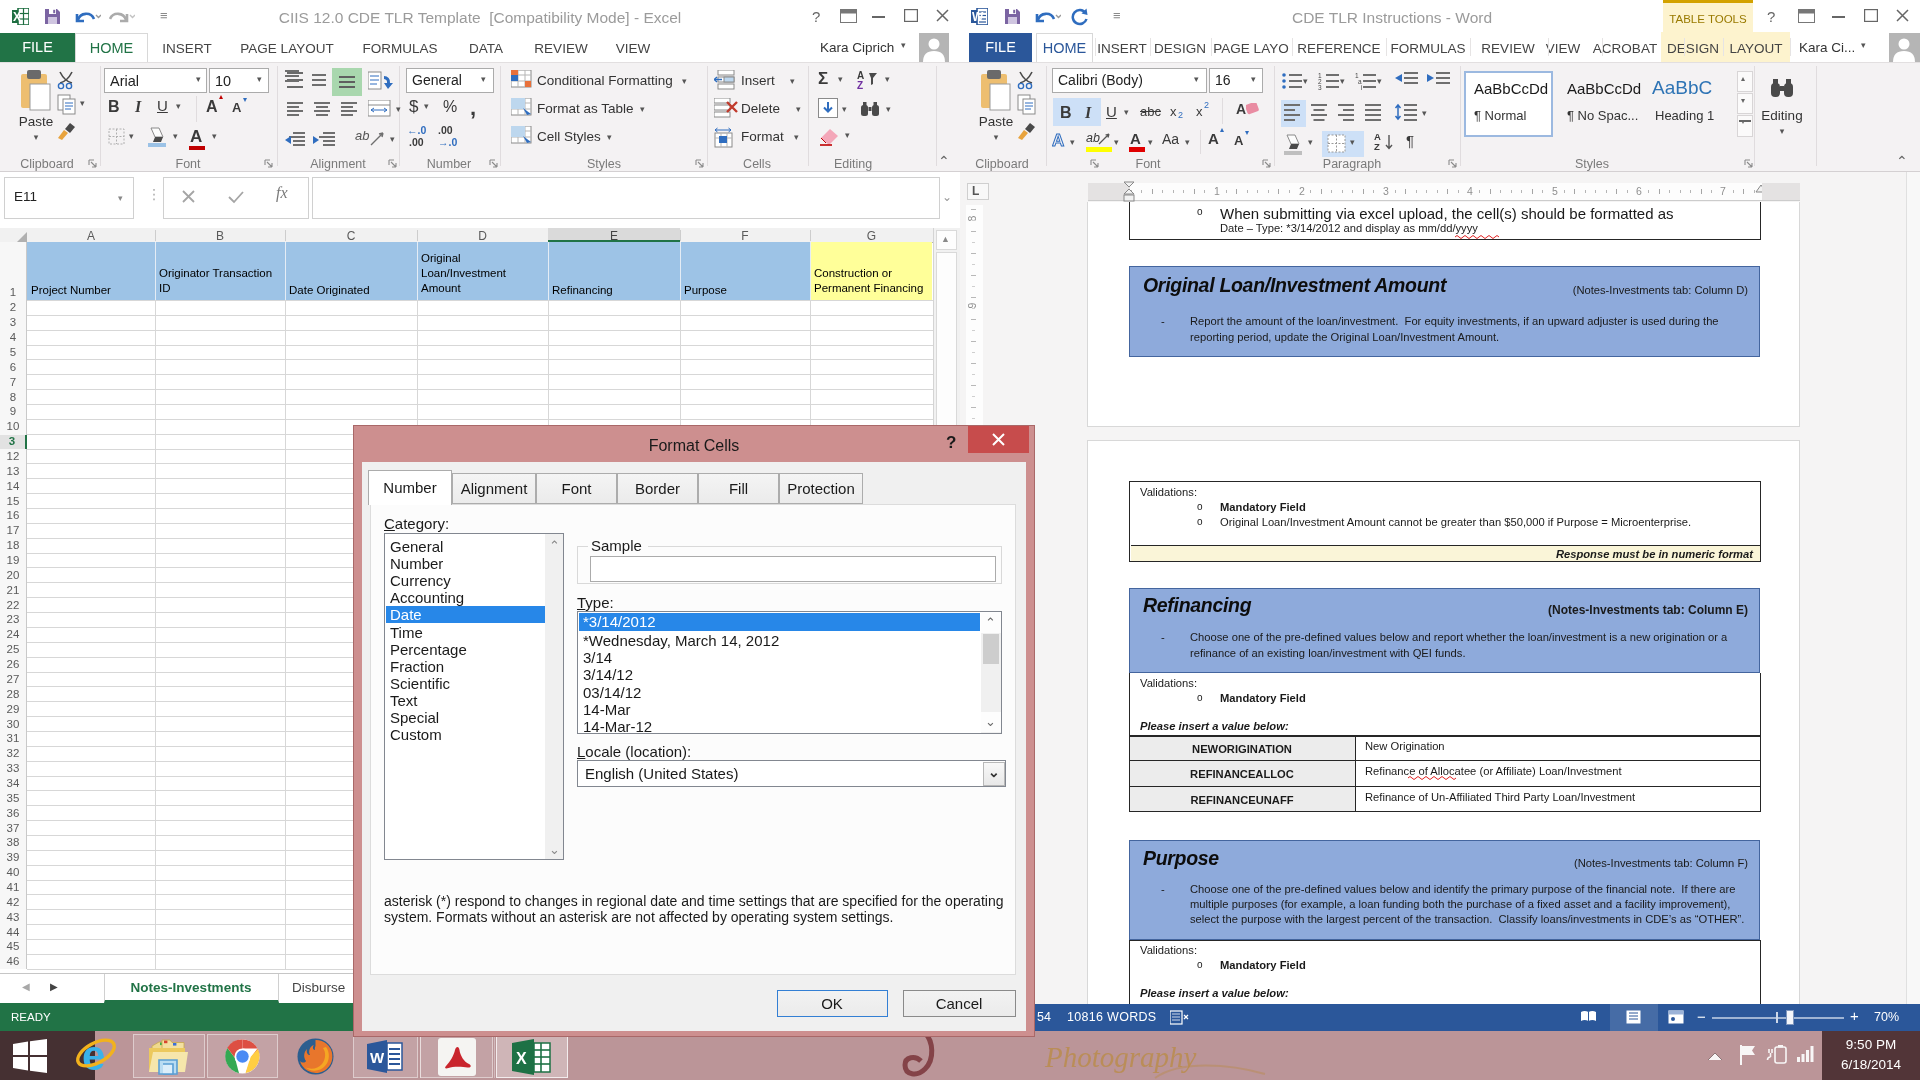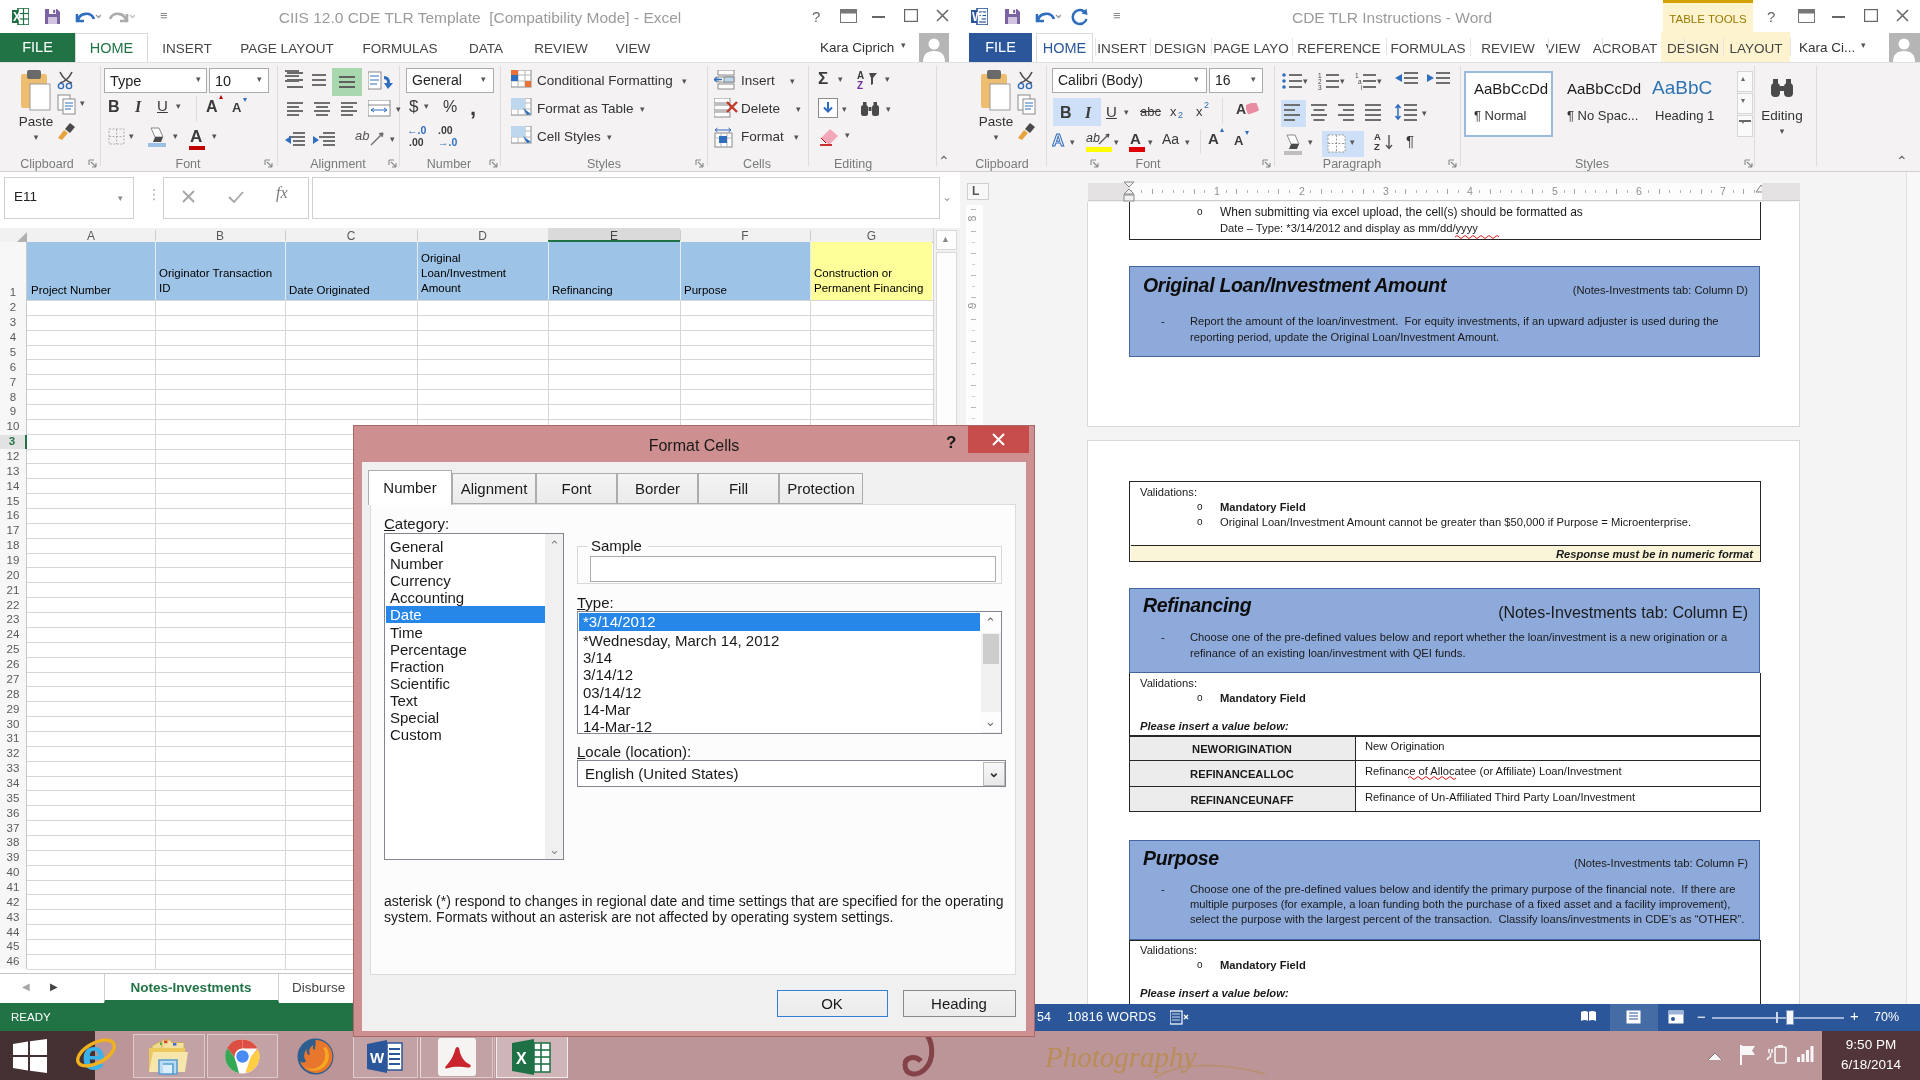--- a/index.html
+++ b/index.html
@@ -118,21 +118,21 @@
         <line x1="8" y1="12" x2="16" y2="12"></line>
         <line x1="8" y1="15" x2="14" y2="15"></line>
       </g>
     </svg>
 <div style="position:absolute;left:80px;top:98px;font-size:9px;color:#555;white-space:nowrap;">▾</div>
 <svg style="position:absolute;left:56px;top:120px" width="22" height="20">
       <path d="M2 18 L8 10 L12 13 L6 20 Z" fill="#e8a33d"></path>
       <path d="M9 9 L14 3 L19 7 L14 13 Z" fill="#4a4a4a"></path>
     </svg>
 <div style="position:absolute;left:104px;top:68px;width:103px;height:25px;background:#fff;border:1px solid #ababab;box-sizing:border-box;"></div>
-<div style="position:absolute;left:110px;top:72px;font-size:14.5px;color:#222;white-space:nowrap;">Type</div>
+<div style="position:absolute;left:110px;top:72px;font-size:14.5px;color:#222;white-space:nowrap;">Arial</div>
 <div style="position:absolute;left:196px;top:74px;font-size:9px;color:#555;white-space:nowrap;">▾</div>
 <div style="position:absolute;left:209px;top:68px;width:60px;height:25px;background:#fff;border:1px solid #ababab;box-sizing:border-box;"></div>
 <div style="position:absolute;left:215px;top:72px;font-size:14.5px;color:#222;white-space:nowrap;">10</div>
 <div style="position:absolute;left:257px;top:74px;font-size:9px;color:#555;white-space:nowrap;">▾</div>
 <div style="position:absolute;left:108px;top:97px;font-size:16px;color:#3a3a3a;white-space:nowrap;font-weight:bold;">B</div>
 <div style="position:absolute;left:135px;top:97px;font-size:16px;color:#3a3a3a;white-space:nowrap;font-style:italic;font-family:'Liberation Serif';font-weight:bold;">I</div>
 <div style="position:absolute;left:157px;top:97px;font-size:15px;color:#3a3a3a;white-space:nowrap;text-decoration:underline;">U</div>
 <div style="position:absolute;left:176px;top:101px;font-size:9px;color:#555;white-space:nowrap;">▾</div>
 <div style="position:absolute;left:196px;top:96px;width:1px;height:26px;background:#e0dcde;"></div>
 <div style="position:absolute;left:206px;top:97px;font-size:16px;color:#3a3a3a;white-space:nowrap;font-weight:bold;">A</div>
@@ -967,42 +967,42 @@
     </svg>
 <svg style="position:absolute;left:1754px;top:182px" width="14" height="12">
       <path d="M2 10 l5 -7 l5 7 Z" fill="#f2f2f2" stroke="#888"></path>
     </svg>
 <div style="position:absolute;left:1762px;top:183px;width:38px;height:17px;background:#e4e2e2;"></div>
 <div style="position:absolute;left:1906px;top:172px;width:14px;height:832px;background:#f8f8f8;border-left:1px solid #e0e0e0;box-sizing:border-box;"></div>
 <div style="position:absolute;left:1087px;top:202px;width:713px;height:225px;background:#fff;border:1px solid #d8d8d8;border-top:none;box-sizing:border-box;"></div>
 <div style="position:absolute;left:1087px;top:440px;width:713px;height:564px;background:#fff;border:1px solid #d8d8d8;border-bottom:none;box-sizing:border-box;"></div>
 <div style="position:absolute;left:1129px;top:202px;width:632px;height:38px;border-left:1.5px solid #262626;border-right:1.5px solid #262626;border-bottom:1.5px solid #262626;box-sizing:border-box;"></div>
 <div style="position:absolute;left:1197px;top:206px;font-size:10px;color:#1a1a1a;white-space:nowrap;">o</div>
-<div style="position:absolute;left:1220px;top:205px;font-size:12px;color:#1a1a1a;white-space:nowrap;">When submitting via excel upload, the cell(s) should be formatted as</div>
+<div style="position:absolute;left:1220px;top:205px;font-size:15px;color:#1a1a1a;white-space:nowrap;">When submitting via excel upload, the cell(s) should be formatted as</div>
 <div style="position:absolute;left:1220px;top:221px;font-size:11.2px;color:#1a1a1a;white-space:nowrap;">Date – Type: *3/14/2012 and display as mm/dd/yyyy</div>
 <svg style="position:absolute;left:1455px;top:235px" width="45" height="4">
       <path d="M0 2 q2 -3 4 0 q2 3 4 0 q2 -3 4 0 q2 3 4 0 q2 -3 4 0 q2 3 4 0 q2 -3 4 0 q2 3 4 0 q2 -3 4 0 q2 3 4 0 q2 -3 4 0" stroke="#e02020" stroke-width="1" fill="none"></path>
     </svg>
 <div style="position:absolute;left:1129px;top:266px;width:631px;height:91px;background:#8eaadb;border:1px solid #44659e;box-sizing:border-box;"></div>
 <div style="position:absolute;left:1143px;top:273px;font-size:19.5px;color:#0d0d0d;white-space:nowrap;font-style:italic;font-weight:bold;letter-spacing:-0.3px;">Original Loan/Investment Amount</div>
 <div style="position:absolute;left:1748px;top:283px;font-size:11.2px;color:#1a1a1a;white-space:nowrap;transform:translateX(-100%);">(Notes-Investments tab: Column D)</div>
 <div style="position:absolute;left:1161px;top:314px;font-size:11.2px;color:#1a1a1a;white-space:nowrap;">-</div>
 <div style="position:absolute;left:1190px;top:314px;font-size:11.2px;color:#1a1a1a;white-space:nowrap;">Report the amount of the loan/investment.&nbsp; For equity investments, if an upward adjuster is used during the</div>
 <div style="position:absolute;left:1190px;top:330px;font-size:11.2px;color:#1a1a1a;white-space:nowrap;">reporting period, update the Original Loan/Investment Amount.</div>
 <div style="position:absolute;left:1129px;top:481px;width:632px;height:81px;border:1.5px solid #262626;box-sizing:border-box;"></div>
 <div style="position:absolute;left:1140px;top:485px;font-size:11.2px;color:#1a1a1a;white-space:nowrap;">Validations:</div>
 <div style="position:absolute;left:1197px;top:501px;font-size:10px;color:#1a1a1a;white-space:nowrap;">o</div>
 <div style="position:absolute;left:1220px;top:500px;font-size:11.2px;color:#1a1a1a;white-space:nowrap;font-weight:bold;">Mandatory Field</div>
 <div style="position:absolute;left:1197px;top:516px;font-size:10px;color:#1a1a1a;white-space:nowrap;">o</div>
 <div style="position:absolute;left:1220px;top:515px;font-size:11.2px;color:#1a1a1a;white-space:nowrap;">Original Loan/Investment Amount cannot be greater than $50,000 if Purpose = Microenterprise.</div>
 <div style="position:absolute;left:1130.5px;top:545px;width:629px;height:15.5px;background:#faf5d8;border-top:1px solid #262626;box-sizing:border-box;"></div>
 <div style="position:absolute;left:1753px;top:547px;font-size:11.2px;color:#1a1a1a;white-space:nowrap;transform:translateX(-100%);font-style:italic;font-weight:bold;">Response must be in numeric format</div>
 <div style="position:absolute;left:1129px;top:588px;width:631px;height:85px;background:#8eaadb;border:1px solid #44659e;box-sizing:border-box;"></div>
 <div style="position:absolute;left:1143px;top:593px;font-size:19.5px;color:#0d0d0d;white-space:nowrap;font-style:italic;font-weight:bold;letter-spacing:-0.3px;">Refinancing</div>
-<div style="position:absolute;left:1748px;top:603px;font-size:16px;color:#1a1a1a;white-space:nowrap;transform:translateX(-100%);">(Notes-Investments tab: Column E)</div>
+<div style="position:absolute;left:1748px;top:603px;font-size:12px;color:#1a1a1a;white-space:nowrap;transform:translateX(-100%);font-weight:bold;">(Notes-Investments tab: Column E)</div>
 <div style="position:absolute;left:1161px;top:630px;font-size:11.2px;color:#1a1a1a;white-space:nowrap;">-</div>
 <div style="position:absolute;left:1190px;top:630px;font-size:11.2px;color:#1a1a1a;white-space:nowrap;">Choose one of the pre-defined values below and report whether the loan/investment is a new origination or a</div>
 <div style="position:absolute;left:1190px;top:646px;font-size:11.2px;color:#1a1a1a;white-space:nowrap;">refinance of an existing loan/investment with QEI funds.</div>
 <div style="position:absolute;left:1129px;top:673px;width:632px;height:63px;border-left:1.5px solid #262626;border-right:1.5px solid #262626;border-bottom:1.5px solid #262626;box-sizing:border-box;"></div>
 <div style="position:absolute;left:1140px;top:676px;font-size:11.2px;color:#1a1a1a;white-space:nowrap;">Validations:</div>
 <div style="position:absolute;left:1197px;top:692px;font-size:10px;color:#1a1a1a;white-space:nowrap;">o</div>
 <div style="position:absolute;left:1220px;top:691px;font-size:11.2px;color:#1a1a1a;white-space:nowrap;font-weight:bold;">Mandatory Field</div>
 <div style="position:absolute;left:1140px;top:719px;font-size:11.2px;color:#1a1a1a;white-space:nowrap;font-style:italic;font-weight:bold;">Please insert a value below:</div>
 <div style="position:absolute;left:1129px;top:736px;width:227px;height:25.4px;background:#ececec;border:1px solid #262626;border-top:none;border-top:1.5px solid #262626;box-sizing:border-box;"></div>
 <div style="position:absolute;left:1242px;top:742px;font-size:11.2px;color:#1a1a1a;white-space:nowrap;transform:translateX(-50%);font-weight:bold;">NEWORIGINATION</div>
@@ -1130,21 +1130,21 @@
 <div style="position:absolute;left:577px;top:743px;font-size:15px;color:#1a1a1a;white-space:nowrap;z-index:52;"><span style="text-decoration:underline">L</span>ocale (location):</div>
 <div style="position:absolute;left:577px;top:760px;width:429px;height:27px;background:#fff;border:1px solid #828790;box-sizing:border-box;z-index:52;"></div>
 <div style="position:absolute;left:585px;top:765px;font-size:15px;color:#1a1a1a;white-space:nowrap;z-index:52;">English (United States)</div>
 <div style="position:absolute;left:983px;top:761.5px;width:22px;height:24px;background:linear-gradient(#f8f8f8,#e8e8e8);border:1px solid #b8b8b8;box-sizing:border-box;z-index:52;"></div>
 <div style="position:absolute;left:988px;top:764px;font-size:14px;color:#333;white-space:nowrap;font-weight:bold;z-index:52;">⌄</div>
 <div style="position:absolute;left:384px;top:892.5px;font-size:14px;color:#1a1a1a;white-space:nowrap;z-index:52;">asterisk (*) respond to changes in regional date and time settings that are specified for the operating</div>
 <div style="position:absolute;left:384px;top:909px;font-size:14px;color:#1a1a1a;white-space:nowrap;z-index:52;">system. Formats without an asterisk are not affected by operating system settings.</div>
 <div style="position:absolute;left:777px;top:990px;width:111px;height:27px;background:linear-gradient(#f2f2f2,#ebebeb);border:1px solid #337fd4;box-sizing:border-box;z-index:52;"></div>
 <div style="position:absolute;left:832px;top:995px;font-size:15px;color:#1a1a1a;white-space:nowrap;transform:translateX(-50%);z-index:52;">OK</div>
 <div style="position:absolute;left:903px;top:990px;width:113px;height:27px;background:linear-gradient(#f2f2f2,#ebebeb);border:1px solid #8a8a8a;box-sizing:border-box;z-index:52;"></div>
-<div style="position:absolute;left:959px;top:995px;font-size:15px;color:#1a1a1a;white-space:nowrap;transform:translateX(-50%);z-index:52;">Heading</div>
+<div style="position:absolute;left:959px;top:995px;font-size:15px;color:#1a1a1a;white-space:nowrap;transform:translateX(-50%);z-index:52;">Cancel</div>
 <div style="position:absolute;left:0px;top:1031px;width:1920px;height:49px;background:#bb9598;z-index:40;"></div>
 <svg style="position:absolute;left:895px;top:1031px;z-index:41" width="60" height="49">
       <path d="M30 2 C38 10 40 28 30 38 C22 46 10 44 10 34 C10 26 20 24 26 30" stroke="#7a353a" stroke-width="5" fill="none" opacity="0.85"></path>
     </svg>
 <div style="position:absolute;left:1045px;top:1039px;font-size:29px;color:rgba(186,138,64,0.72);white-space:nowrap;font-style:italic;font-family:'Liberation Serif';z-index:41;">Photography</div>
 <svg style="position:absolute;left:1150px;top:1060px;z-index:41" width="120" height="20">
       <path d="M5 18 C30 0 80 4 115 14" stroke="rgba(186,138,64,0.4)" stroke-width="2" fill="none"></path>
     </svg>
 <div style="position:absolute;left:0px;top:1031px;width:95px;height:49px;background:#453032;z-index:41;"></div>
 <svg style="position:absolute;left:13px;top:1039px;z-index:42" width="34" height="34">

